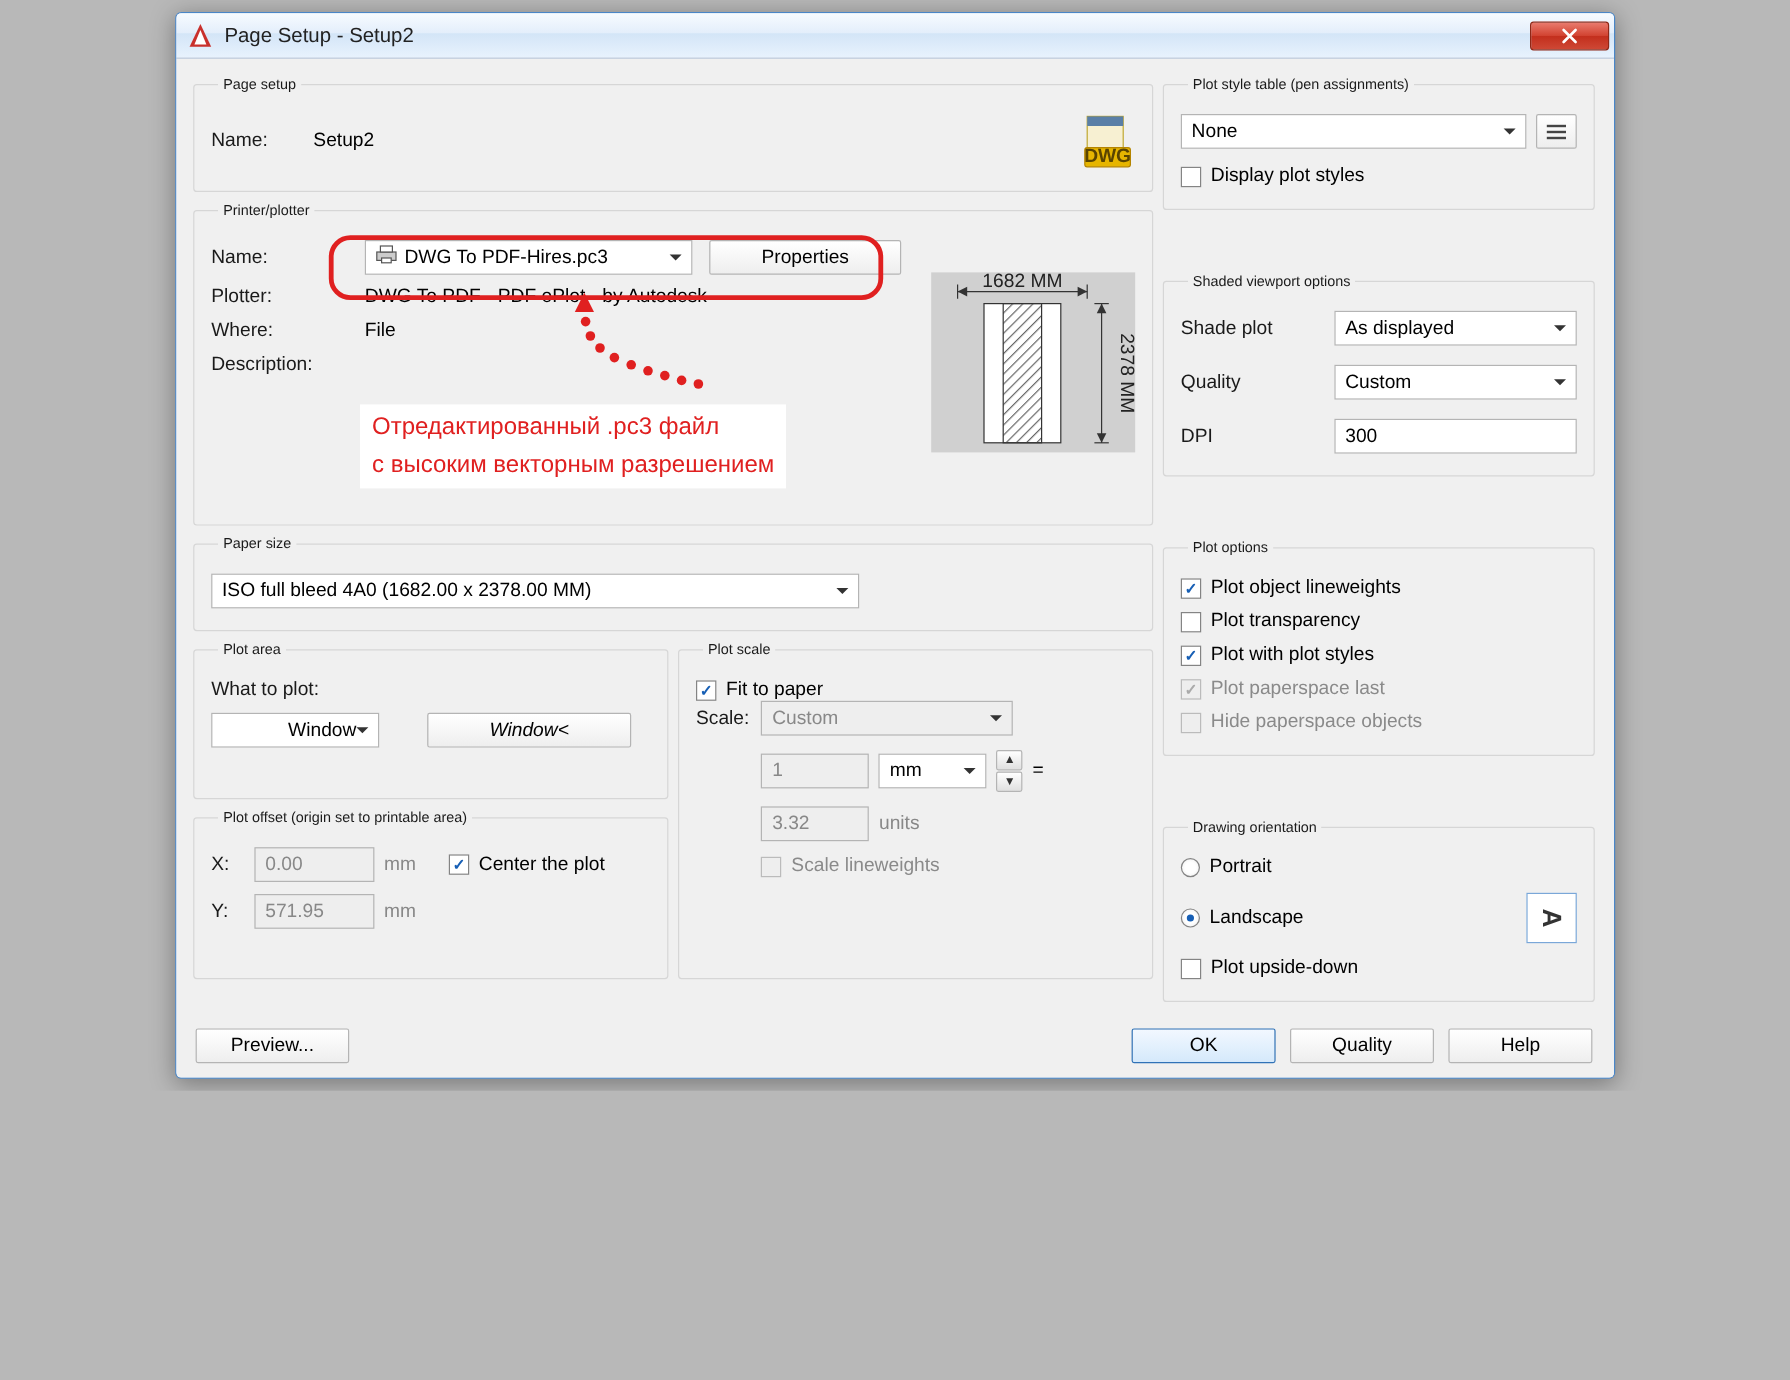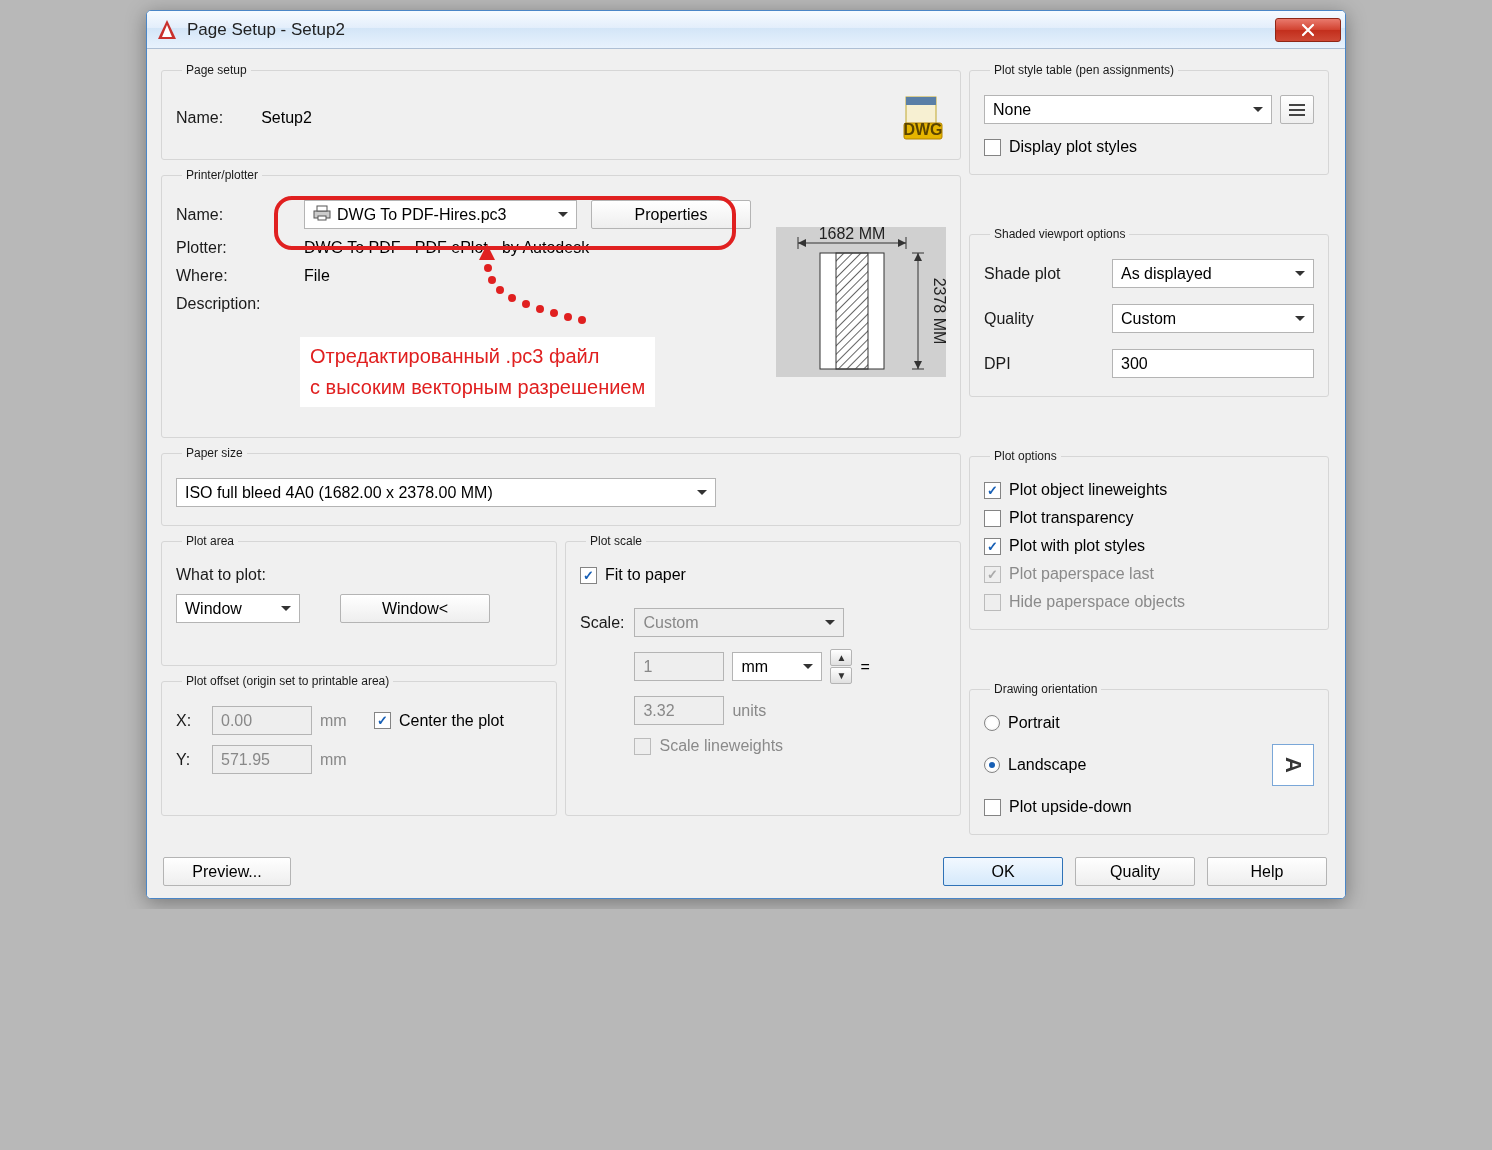--- a/index.html
+++ b/index.html
@@ -269,24 +269,24 @@
       </fieldset>
 
       <div class="two-col">
 
         <div style="display:flex; flex-direction:column;">
           <fieldset class="group" style="height:132px;">
             <legend>Plot area</legend>
             <div style="display:flex; flex-direction:column; gap:10px;">
               <label class="field-lbl">What to plot:</label>
               <div style="display:flex; gap:40px; align-items:center;">
-                <div class="dropdown" style="width:124px;">
+                <div class="dropdown" style="width:140px;justify-content:flex-end;">
                   <span>Window</span>
                 </div>
-                <div class="btn" style="width:150px;">Window&lt;</div>
+                <div class="btn" style="width:170px;font-style:italic;">Window&lt;</div>
               </div>
             </div>
           </fieldset>
 
           <fieldset class="group" style="height:142px;">
             <legend>Plot offset (origin set to printable area)</legend>
             <div class="plot-offset-grid">
               <label class="field-lbl">X:</label>
               <div class="txtinput disabled">
                   <span>0.00</span>
@@ -302,21 +302,21 @@
                   <span>571.95</span>
                 </div>
               <span style="color:#888;">mm</span>
               <span></span>
             </div>
           </fieldset>
         </div>
 
         <fieldset class="group" style="height:282px;">
           <legend>Plot scale</legend>
-          <div style="display:flex; flex-direction:column; gap:24px;">
+          <div style="display:flex; flex-direction:column; gap:0;">
             <div class="checkbox">
               <span class="cb-box checked"></span>
               <span>Fit to paper</span>
             </div>
             <div class="scale-grid">
               <label class="field-lbl">Scale:</label>
               <div class="dropdown disabled" style="width:210px;">
                 <span>Custom</span>
               </div>
               <span></span>

